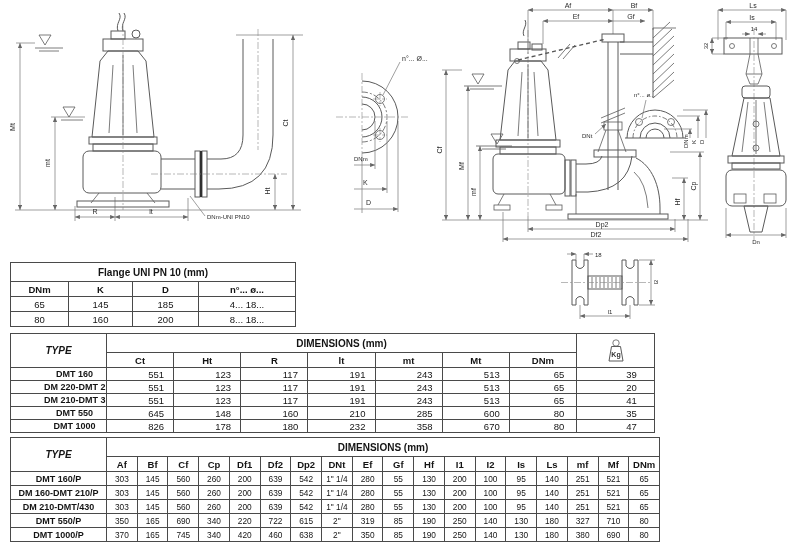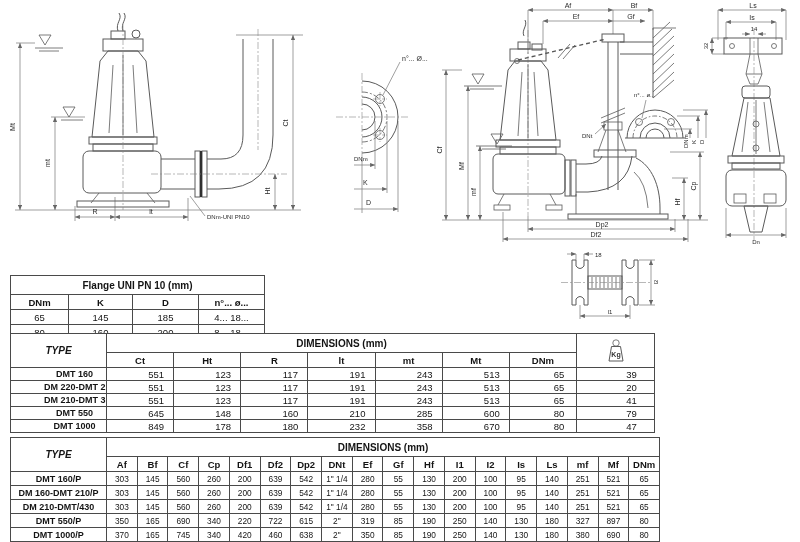--- a/index.html
+++ b/index.html
@@ -301,21 +301,21 @@
     <line class="dim" x1="25" y1="57" x2="25" y2="71"></line>
     <line class="dim" x1="75" y1="57" x2="75" y2="71"></line>
     <line class="dim" x1="25" y1="68" x2="75" y2="68" marker-start="url(#a5)" marker-end="url(#a5)"></line>
     <text class="dlab-s" x="55" y="66" text-anchor="middle">l1</text>
     <line class="dim" x1="84" y1="12" x2="100" y2="12"></line>
     <line class="dim" x1="84" y1="57" x2="100" y2="57"></line>
     <line class="dim" x1="96" y1="12" x2="96" y2="57" marker-start="url(#a5)" marker-end="url(#a5)"></line>
     <text class="dlab-s" transform="rotate(-90 103 34)" x="103" y="34" text-anchor="middle">l2</text>
   </svg>
 
-  <table id="flange-table" style="left:10px;top:275px;width:255px">
+  <table id="flange-table" style="left:10px;top:262px;width:286px">
     <colgroup>
         <col style="width:58px">
         <col style="width:64px">
         <col style="width:66px">
         <col>
       </colgroup>
     <thead>
       <tr class="t-title">
         <th colspan="4">Flange UNI PN 10 (mm)</th>
       </tr>
@@ -406,25 +406,25 @@
         </tr>
         <tr>
           <td class="type-cell">DMT 550</td>
           <td>645</td>
           <td>148</td>
           <td>160</td>
           <td>210</td>
           <td>285</td>
           <td>600</td>
           <td>80</td>
-          <td>79</td>
+          <td>35</td>
         </tr>
         <tr>
           <td class="type-cell">DMT 1000</td>
-          <td>849</td>
+          <td>826</td>
           <td>178</td>
           <td>180</td>
           <td>232</td>
           <td>358</td>
           <td>670</td>
           <td>80</td>
           <td>47</td>
         </tr>
       </tbody>
   </table>
@@ -535,21 +535,21 @@
           <td>615</td>
           <td>2"</td>
           <td>319</td>
           <td>85</td>
           <td>190</td>
           <td>250</td>
           <td>140</td>
           <td>130</td>
           <td>180</td>
           <td>327</td>
-          <td>897</td>
+          <td>710</td>
           <td>80</td>
         </tr>
         <tr>
           <td class="type-cell">DMT 1000/P</td>
           <td>370</td>
           <td>165</td>
           <td>745</td>
           <td>340</td>
           <td>420</td>
           <td>460</td>

